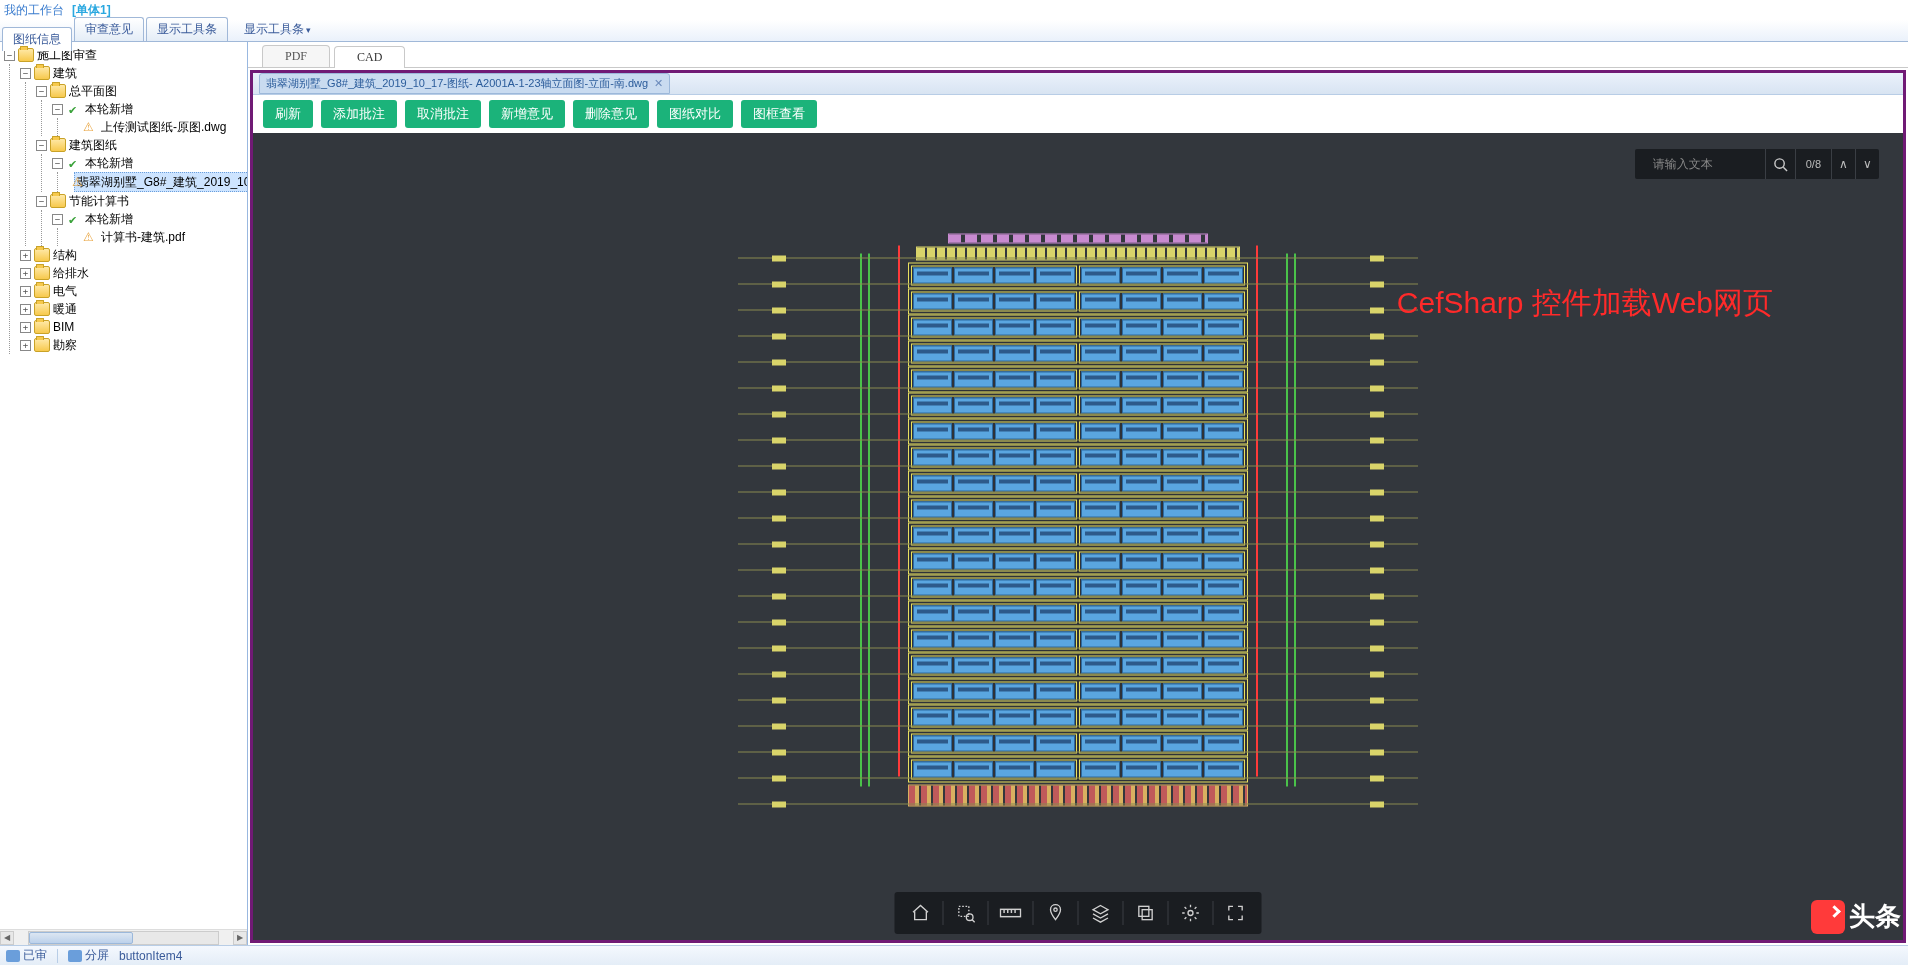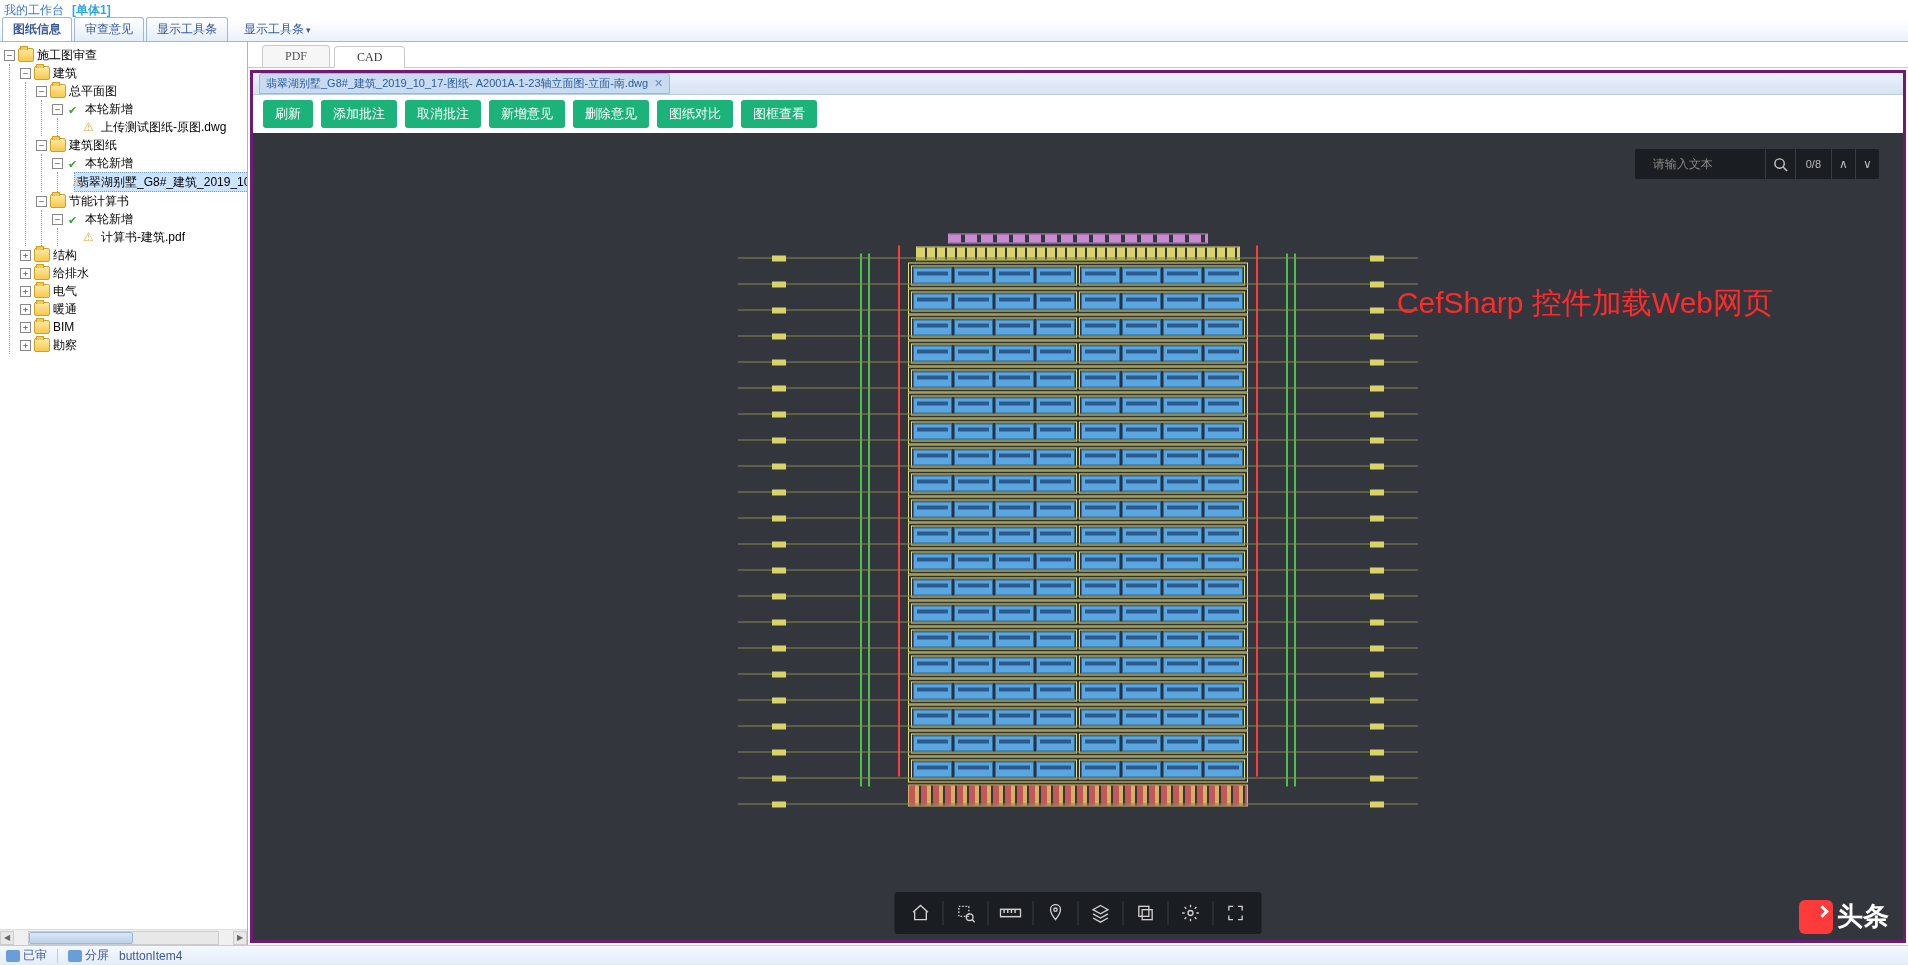--- a/index.html
+++ b/index.html
@@ -7,21 +7,21 @@
 .app { width: 1908px; height: 965px; display: flex; flex-direction: column; }
 
 
 .title-tabs { height: 20px; display: flex; align-items: center; padding-left: 4px; background: #fff; }
 .title-tab-a { color: #3a7cce; font-size: 12px; margin-right: 8px; }
 .title-tab-b { color: #2aa8e0; font-size: 12px; font-weight: bold; }
 
 
 .sec-tabs { height: 22px; display: flex; align-items: flex-end; padding-left: 2px; border-bottom: 1px solid #a0b8d8; background: linear-gradient(#fff, #eaf1fb); }
 .sec-tab { padding: 3px 10px; border: 1px solid #a0b8d8; border-bottom: none; border-radius: 3px 3px 0 0; margin-right: 2px; background: linear-gradient(#fff,#e4edf7); color: #3a5b9a; cursor: pointer; }
-.sec-tab.active { background: #fff; position: relative; top: 0; font-weight: bold; }
+.sec-tab.active { background: #fff; position: relative; top: 10px; }
 .sec-toolbar-btn { padding: 3px 10px; margin-left: 4px; color: #3a5b9a; cursor: pointer; }
 .sec-toolbar-btn .chev { font-size: 9px; margin-left: 2px; }
 
 
 .main-row { flex: 1; display: flex; min-height: 0; }
 
 
 .tree-panel { width: 248px; background: #fff; border-right: 1px solid #99b8e0; display: flex; flex-direction: column; }
 .tree-scroll { flex: 1; overflow: auto; padding: 4px 0 4px 4px; }
 .tree-node { white-space: nowrap; line-height: 18px; display: flex; align-items: center; }
@@ -88,21 +88,21 @@
 .search-ico { width:30px; height:30px; display:flex; align-items:center; justify-content:center; color:#ccc; border-left:1px solid #3a3e44; cursor:pointer;}
 .search-count { color:#bbb; padding:0 10px; font-size:11px; border-left:1px solid #3a3e44; height:100%; display:flex; align-items:center;}
 .search-nav { width:24px; height:30px; display:flex; align-items:center; justify-content:center; color:#bbb; cursor:pointer; border-left:1px solid #3a3e44;}
 
 
 .canvas-toolbar { position:absolute; left:50%; bottom:6px; transform:translateX(-50%); height:42px; background:#1a1d21; display:flex; align-items:center; padding:0 6px; border-radius:3px;}
 .ct-btn { width:40px; height:40px; display:flex; align-items:center; justify-content:center; color:#d0d0d0; cursor:pointer; font-size:18px;}
 .ct-sep { width:1px; height:24px; background:#3a3e44; margin:0 2px;}
 
 
-.watermark { position:absolute; right:14px; bottom:6px; display:flex; align-items:center; gap:10px; color:#fff; }
+.watermark { position:absolute; right:2px; bottom:6px; display:flex; align-items:center; gap:10px; color:#fff; }
 .wm-logo { display:flex; align-items:center; gap:4px;}
 .wm-logo-icon { width:34px; height:34px; background:#ff3a3a; border-radius:6px; position:relative;}
 .wm-logo-icon::after{content:""; position:absolute; right:6px; top:7px; width:6px; height:6px; border:3px solid #fff; border-left:none; border-bottom:none; transform:rotate(45deg);}
 .wm-logo-text { font-size:26px; font-weight:bold; color:#fff;}
 .wm-handle { font-size:30px; color:#fff; font-weight:400;}
 
 
 .status-bar { height:20px; background:linear-gradient(#f4f8fe,#e4edf7); border-top:1px solid #b8cde6; display:flex; align-items:center; padding:0 6px; gap:10px; color:#3a5b9a; font-size:12px;}
 .status-item { display:flex; align-items:center; gap:3px; cursor:pointer;}
 .status-ico { width:14px; height:12px; background:#6a9edb; border-radius:2px;}

